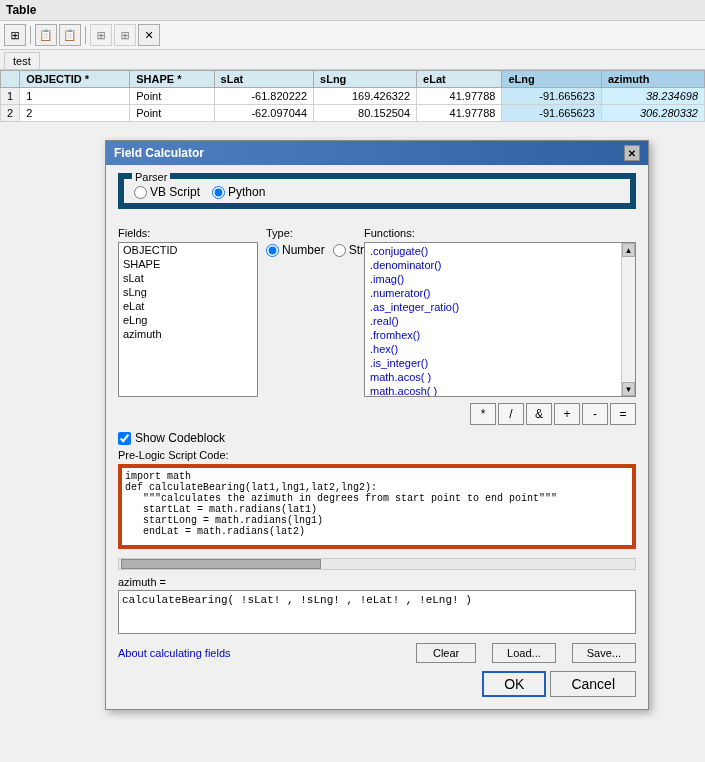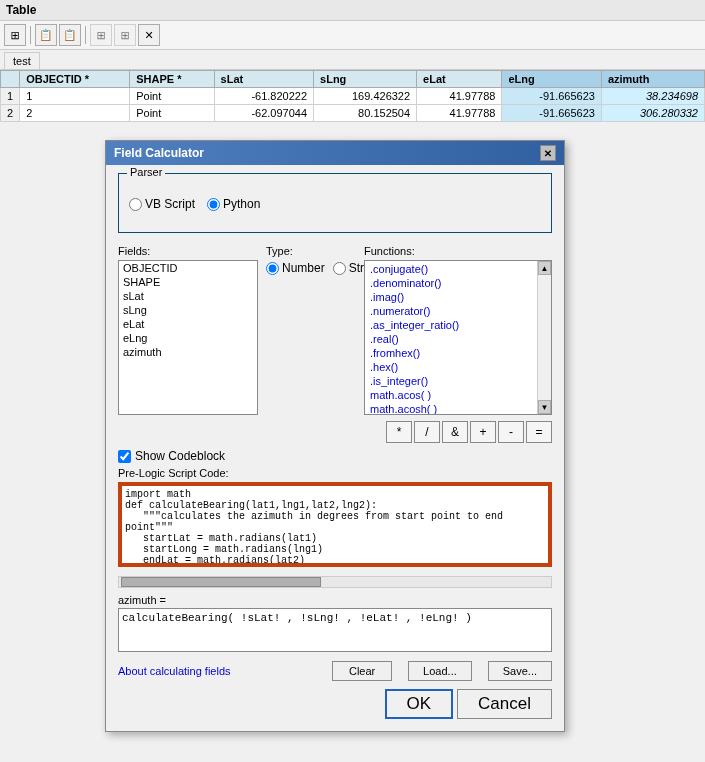--- a/index.html
+++ b/index.html
@@ -115,21 +115,21 @@
     .data-table td.highlight-col {
       background: #d0f0ff;
       font-style: italic;
     }
 
     
     .dialog-overlay {
       position: absolute;
       top: 140px;
       left: 105px;
-      width: 460px;
+      width: 544px;
       background: #f0f0f0;
       border: 1px solid #888;
       box-shadow: 3px 3px 8px rgba(0,0,0,0.3);
       z-index: 10;
     }
 
     .dialog-title-bar {
       background: linear-gradient(to right, #5080c0, #3060a0);
       color: white;
       padding: 4px 8px;
@@ -152,23 +152,23 @@
       font-size: 10px;
       color: #000;
     }
 
     .dialog-content {
       padding: 8px 12px;
     }
 
     
     .section-group {
-      border: 1px solid #0c4a6e;
-      padding: 21px 10px;
-      margin-bottom: 12px;
+      border: 6px solid #0c4a6e;
+      padding: 4px 10px;
+      margin-bottom: 18px;
       position: relative;
     }
 
     .section-label {
       position: absolute;
       top: -8px;
       left: 8px;
       background: #f0f0f0;
       padding: 0 3px;
       font-size: 11px;
@@ -361,21 +361,21 @@
       justify-content: flex-end;
       gap: 4px;
       padding: 4px 0 4px;
     }
 
     .dialog-btn {
       padding: 3px 20px;
       border: 1px solid #888;
       background: #f0f0f0;
       cursor: pointer;
-      font-size: 17px;
+      font-size: 14px;
       min-width: 60px;
       text-align: left;
     }
 
     .dialog-btn.primary {
       border-color: #2060c0;
       border-width: 2px;
     }
 
     .horiz-scroll-bar {

